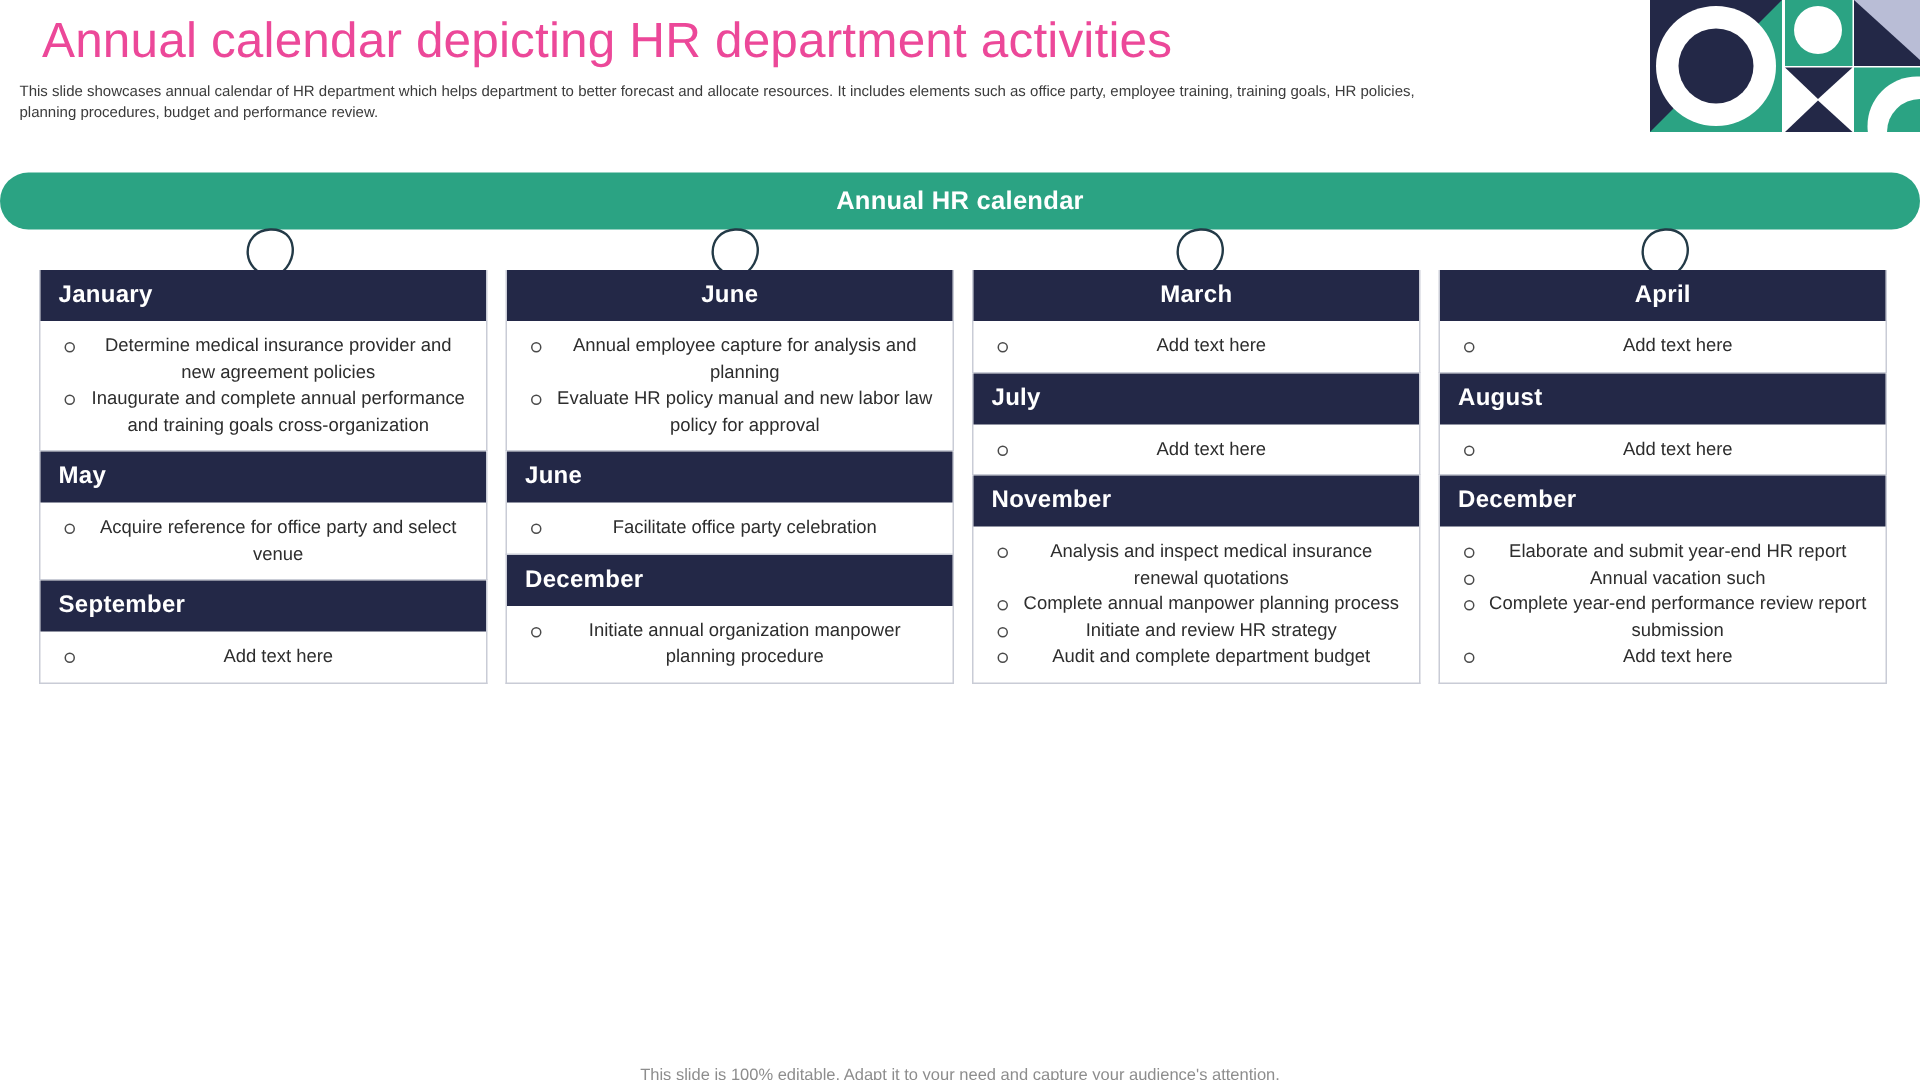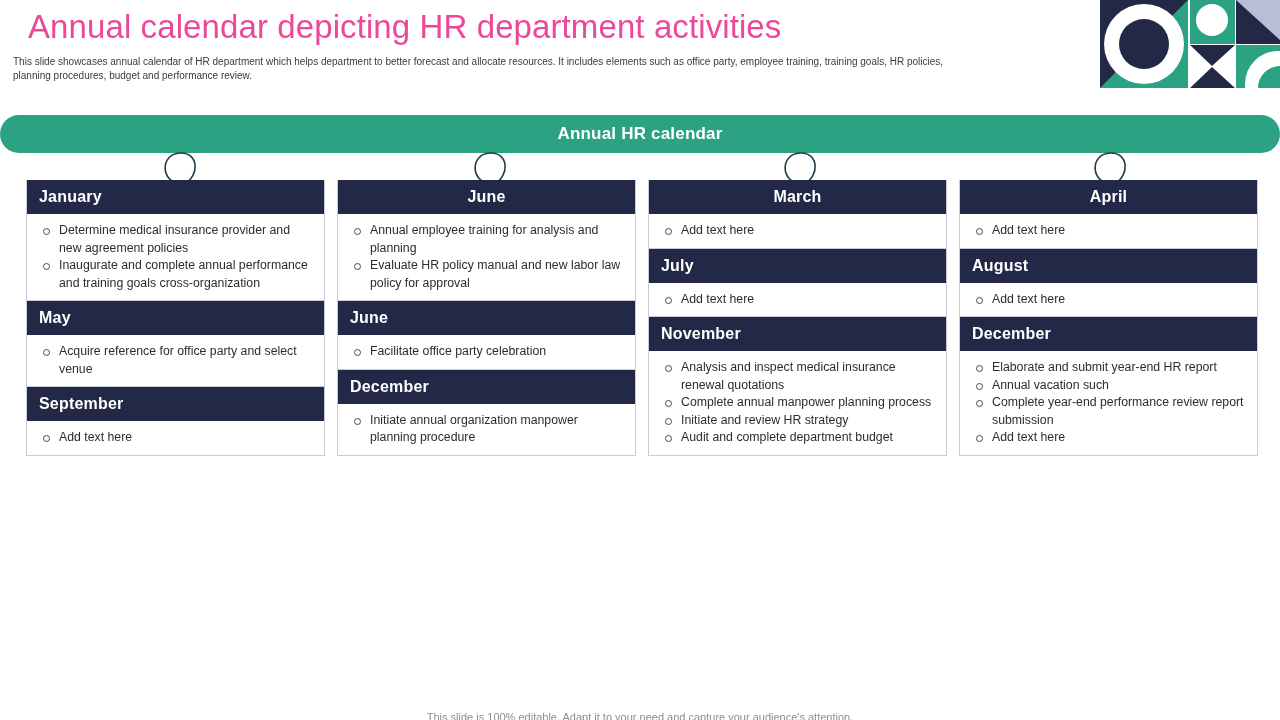--- a/index.html
+++ b/index.html
@@ -142,20 +142,21 @@
     padding: 0;
   }
 
   .bullet {
     position: relative;
     padding-left: 20px;
     font-size: 12.3px;
     line-height: 17.5px;
     color: #2d2d2d;
     margin-bottom: 0px;
+    text-align: center;
   }
   .bullet::before {
     content: "";
     position: absolute;
     left: 4px;
     top: 6px;
     width: 5px;
     height: 5px;
     border: 1px solid #4a4a4a;
     border-radius: 50%;
@@ -252,21 +253,21 @@
           </ul>
         </div>
       </div>
     </div>
 
     <div class="col">
       <div class="month-card row-1">
         <div class="month-head center">June</div>
         <div class="month-body">
           <ul class="bullets">
-            <li class="bullet">Annual employee training for analysis and planning</li>
+            <li class="bullet">Annual employee capture for analysis and planning</li>
             <li class="bullet">Evaluate HR policy manual and new labor law policy for approval</li>
           </ul>
         </div>
       </div>
       <div class="month-card row-2">
         <div class="month-head">June</div>
         <div class="month-body">
           <ul class="bullets">
             <li class="bullet">Facilitate office party celebration</li>
           </ul>

